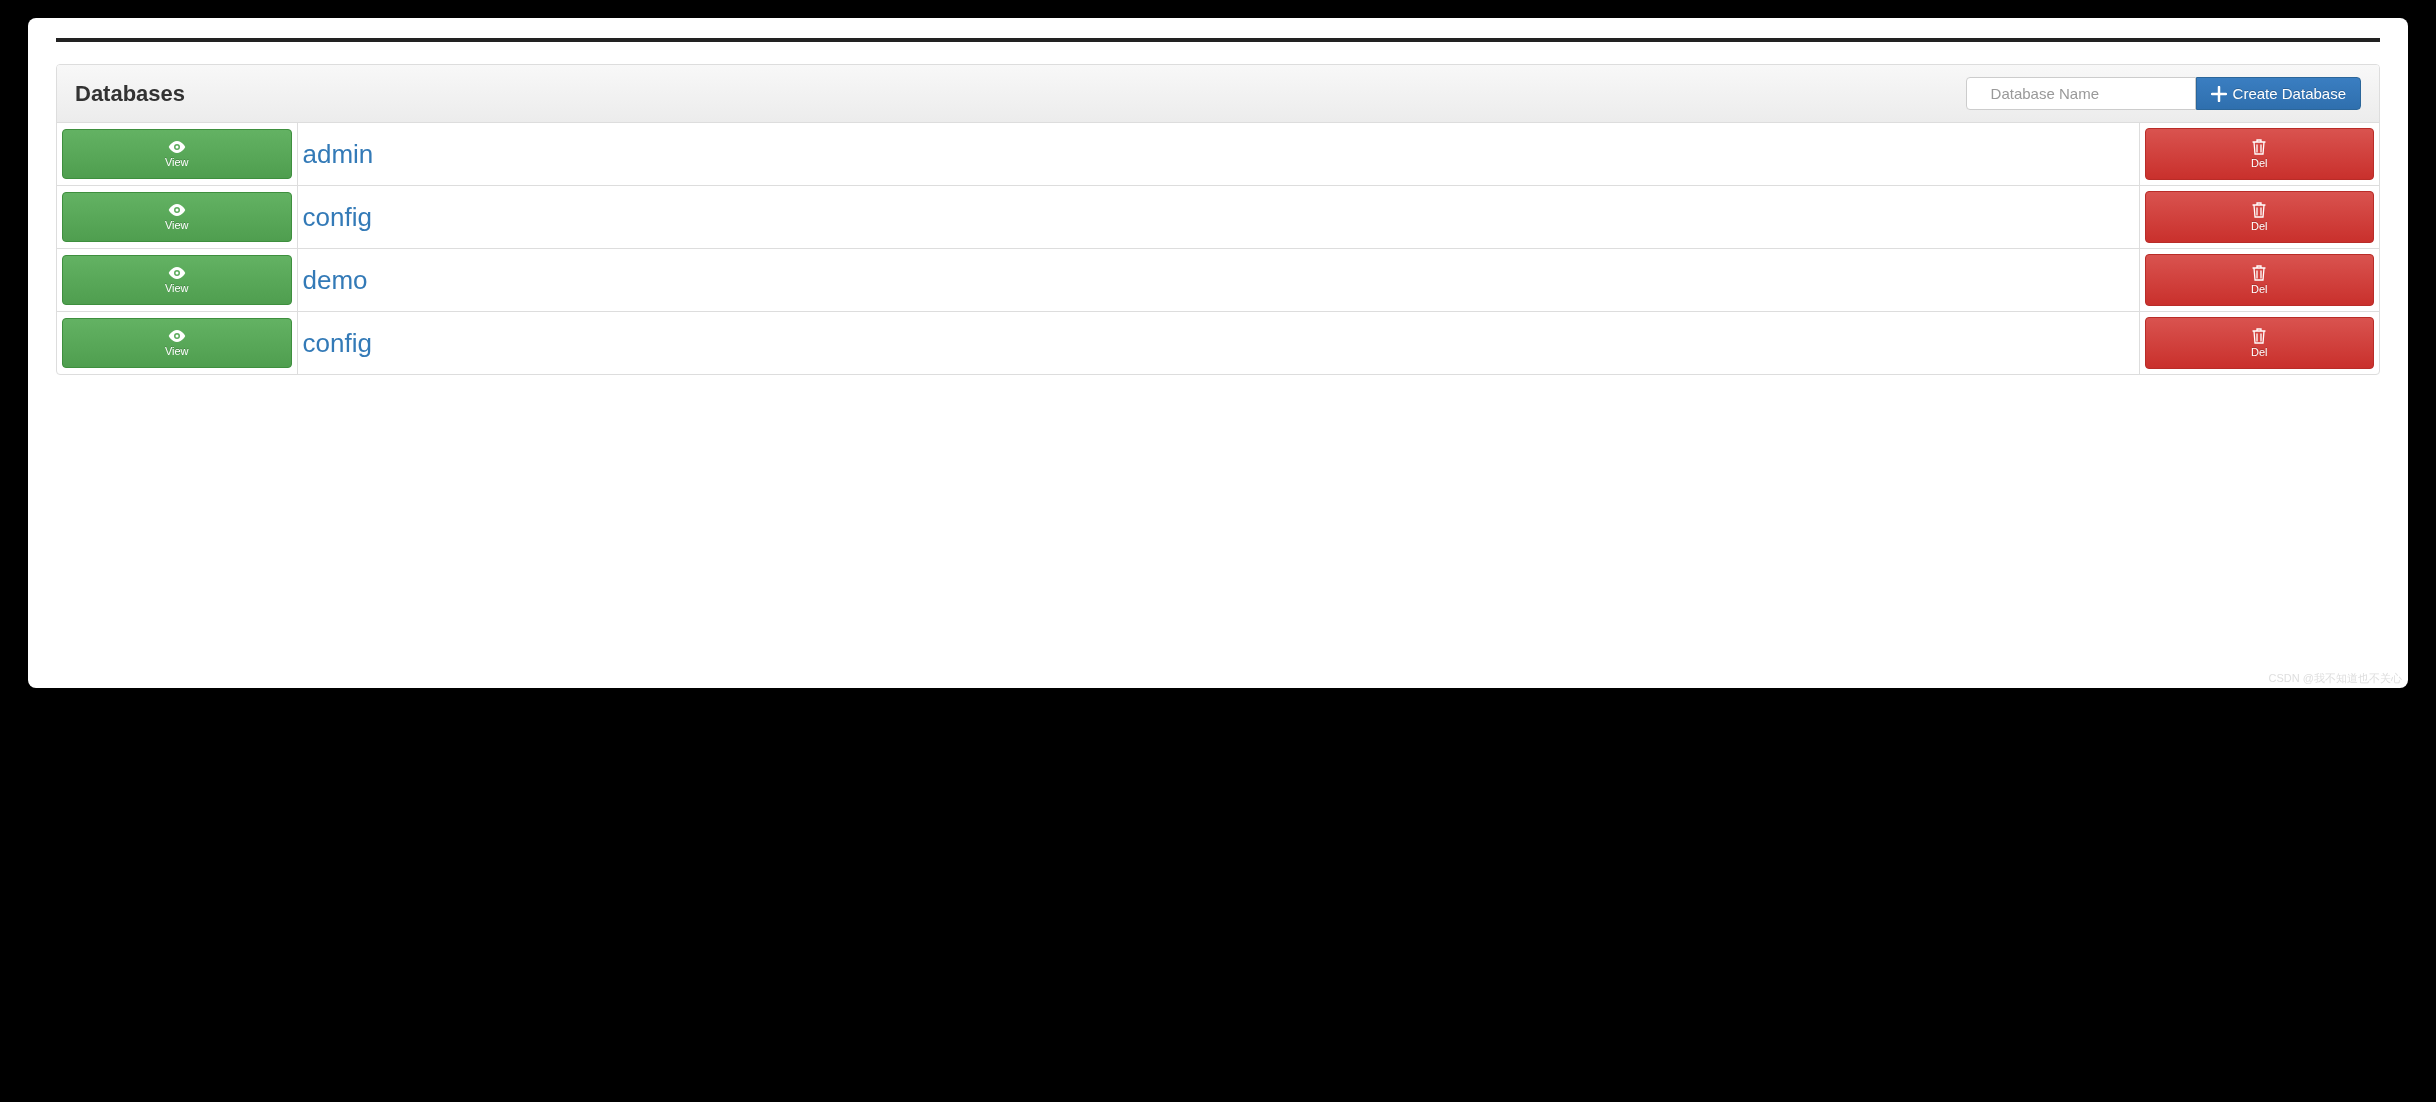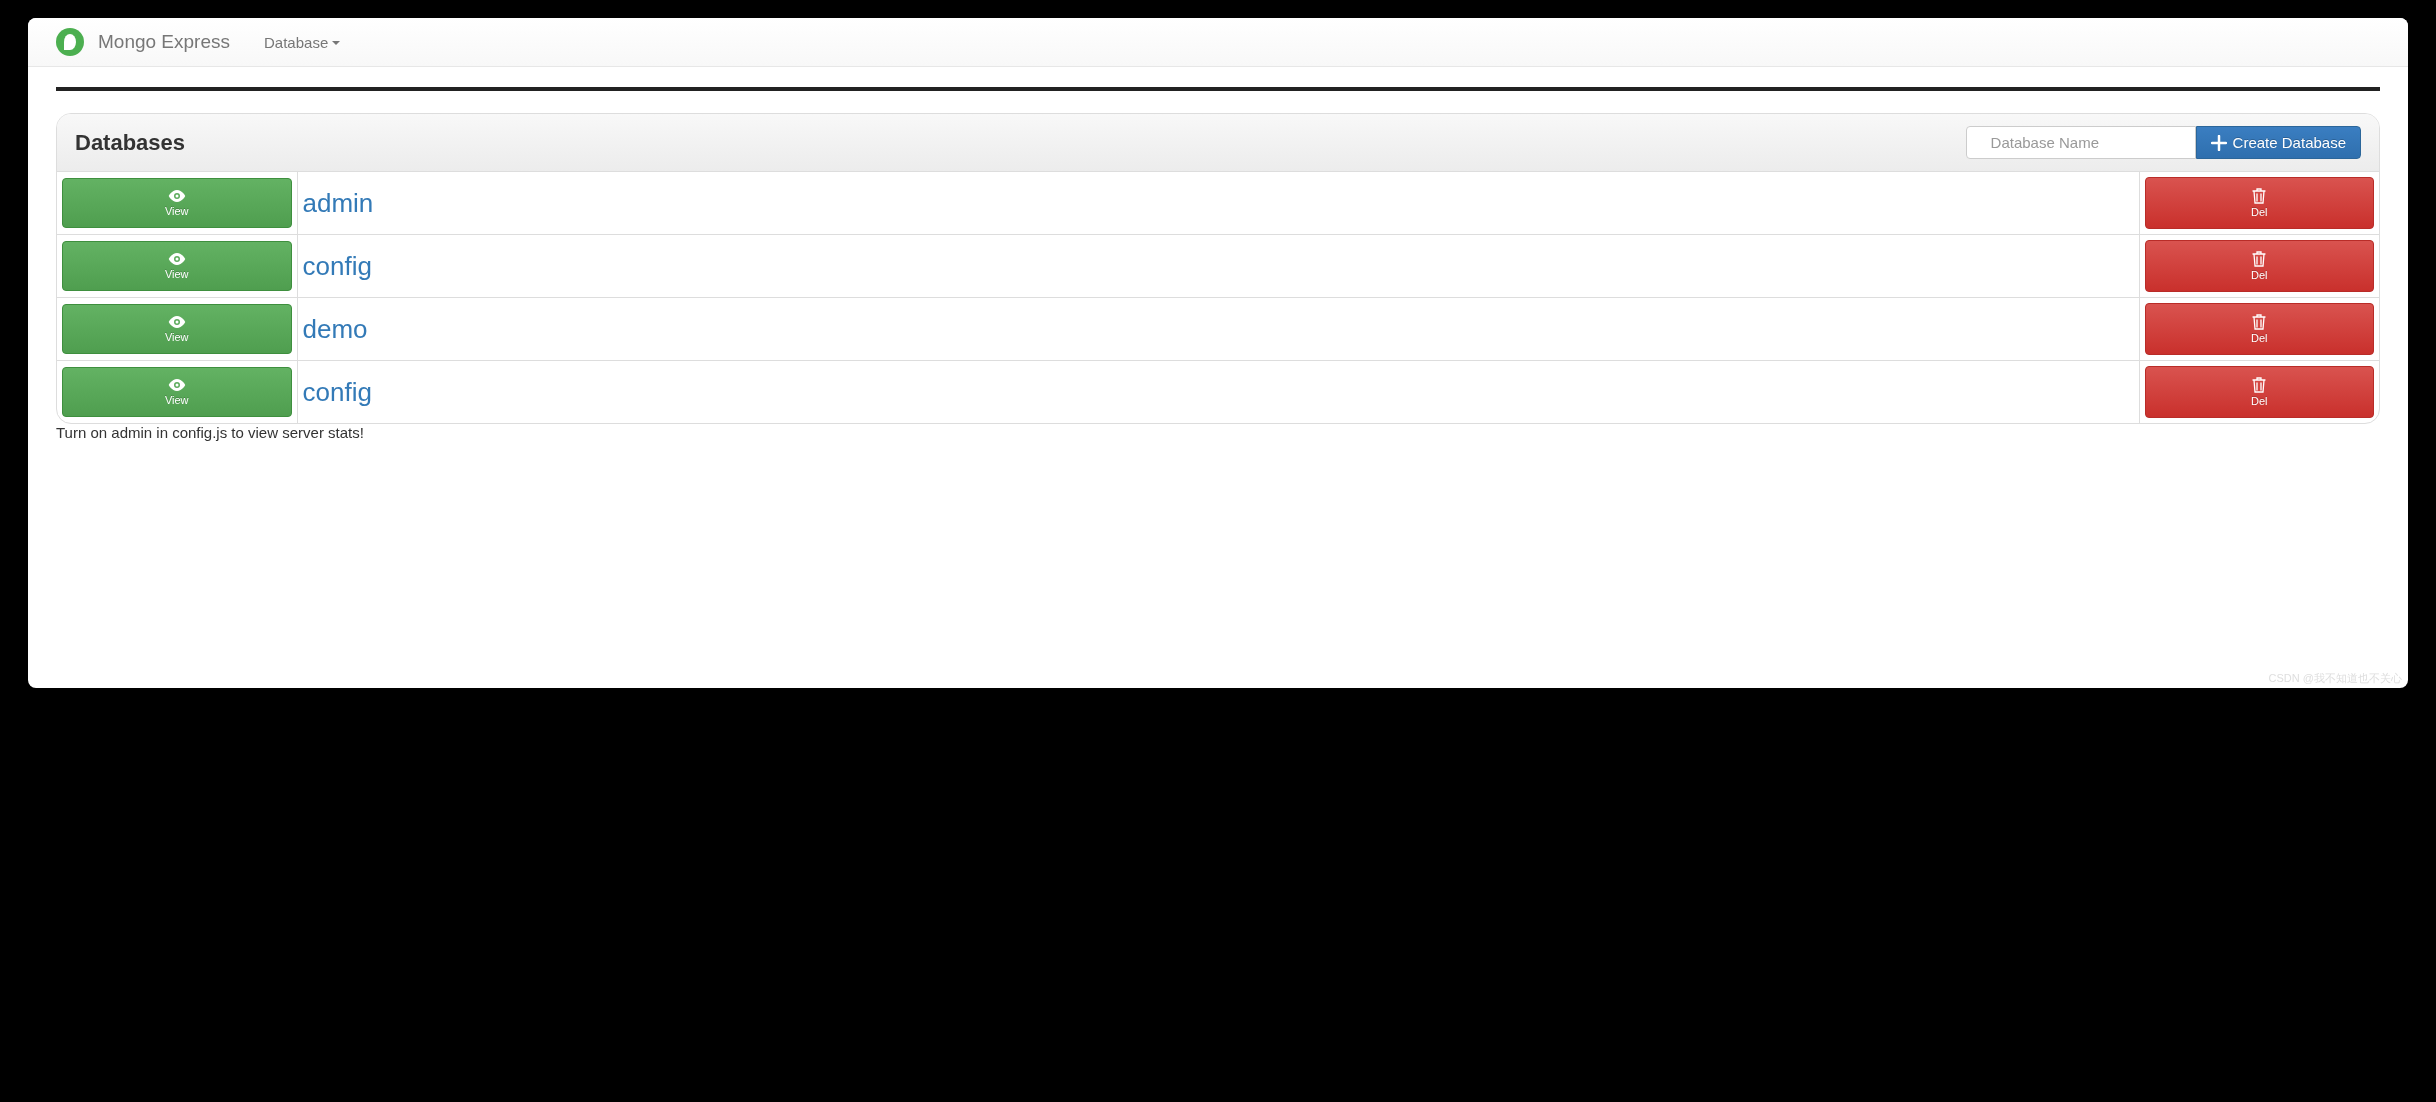--- a/index.html
+++ b/index.html
@@ -63,21 +63,21 @@
     .container {
       padding: 20px 28px;
     }
     hr.thick {
       border: none;
       border-top: 4px solid #222;
       margin-bottom: 22px;
     }
     .panel {
       border: 1px solid #ddd;
-      border-radius: 15px;
+      border-radius: 4px;
       overflow: hidden;
     }
     .panel-heading {
       background: linear-gradient(#f8f8f8, #ececec);
       border-bottom: 1px solid #ddd;
       padding: 12px 18px;
       display: flex;
       align-items: center;
       justify-content: space-between;
     }
@@ -174,30 +174,20 @@
       margin-left: 42px;
     }
     .icon-svg { width: 16px; height: 16px; fill: currentColor; }
     .icon-svg-lg { width: 18px; height: 14px; fill: currentColor; }
   </style>
 </head>
 <body>
 
 <div class="window">
 
-  <div class="navbar">
-    <span class="brand-icon">
-      <span class="leaf"></span>
-    </span>
-    <span class="brand-text">Mongo Express</span>
-    <span class="nav-link">
-      <span>Database</span>
-      <span class="caret"></span>
-    </span>
-  </div>
 
   <div class="container">
     <hr class="thick">
 
     <div class="panel">
       <div class="panel-heading">
         <span class="panel-title">Databases</span>
         <div class="form-inline">
           <input class="form-control" type="text" placeholder="Database Name" style="">
           <button class="btn btn-primary">
@@ -296,17 +286,16 @@
                     <path d="M1 3h12M5 3V1h4v2M2 3l1 12h8l1-12M5 6v7M9 6v7" stroke="#fff" stroke-width="1.3" fill="none" stroke-linecap="round"></path>
                   </svg>
         <span>Del</span>
       </button>
     </td>
             </tr>
           </tbody>
       </table>
     </div>
 
-    <p class="status-msg">Turn on admin in config.js to view server stats!</p>
   </div>
 
   <div class="watermark">CSDN @我不知道也不关心</div>
 </div>
 
 </body></html>

